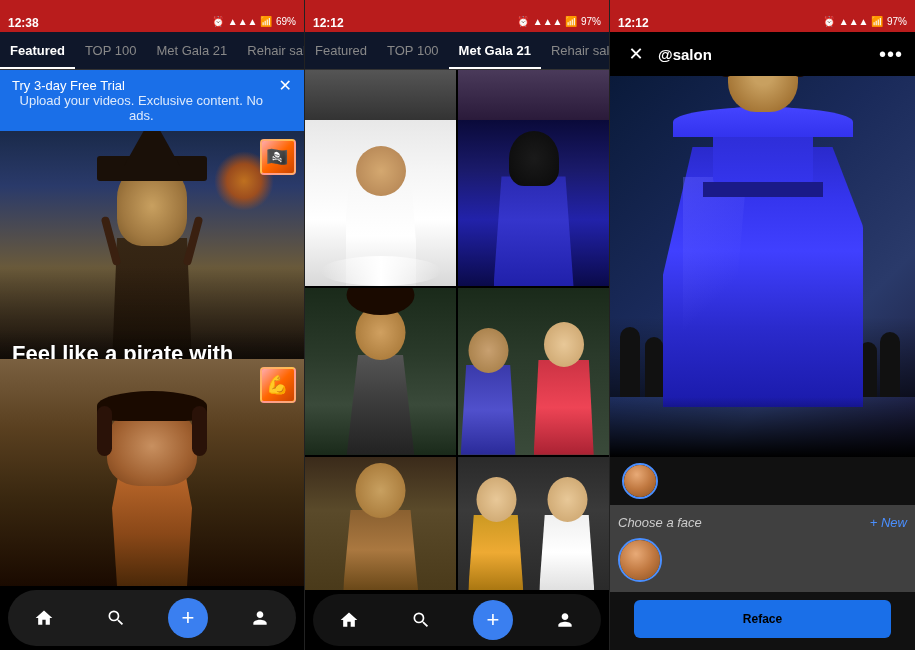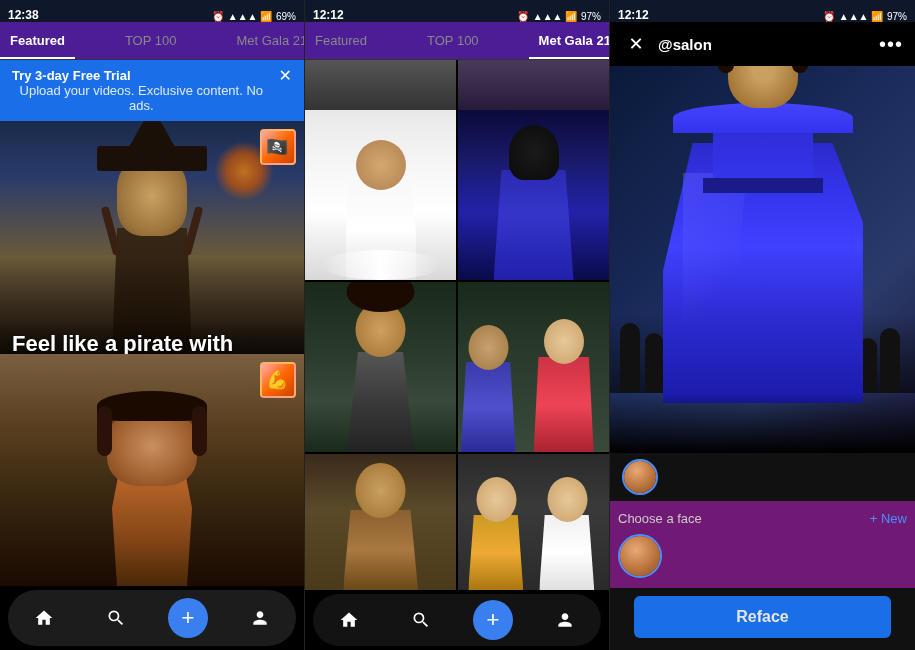--- a/index.html
+++ b/index.html
@@ -19,50 +19,49 @@
       background: #000;
       overflow: hidden;
     }
     .panel-1 { width: 305px; border-right: 1px solid #222; }
     .panel-2 { width: 305px; border-right: 1px solid #222; }
     .panel-3 { width: 305px; }
 
     
     .status-bar {
       height: 22px;
-      background: #0f172a;
-      display: flex;
-      align-items: flex-end;
+      background: #b91c1c;
+      display: flex;
+      align-items: flex-start;
       justify-content: space-between;
-      padding: 0 8px;
+      padding: 16px 8px;
       flex-shrink: 0;
     }
     .status-time {
       color: #fff;
       font-size: 12px;
       font-weight: 600;
     }
     .status-icons {
       display: flex;
       align-items: center;
       gap: 3px;
       color: #fff;
       font-size: 10px;
     }
 
     
     .nav-tabs {
       display: flex;
       align-items: center;
-      background: #4c1d95;
+      background: #0f172a;
       border-bottom: 1px solid #333;
       overflow: hidden;
       flex-shrink: 0;
       height: 38px;
-      gap: 40px;
     }
     .nav-tab {
       color: #888;
       font-size: 13px;
       padding: 0 10px;
       height: 100%;
       display: flex;
       align-items: center;
       white-space: nowrap;
       cursor: pointer;
@@ -87,21 +86,21 @@
       background: #1a6fe8;
       padding: 8px 12px;
       display: flex;
       align-items: flex-start;
       justify-content: space-between;
       flex-shrink: 0;
     }
     .trial-text-top {
       color: #fff;
       font-size: 13px;
-      font-weight: 700;
+      font-weight: 400;
     }
     .trial-text-sub {
       color: rgba(255,255,255,0.85);
       font-size: 13px;
       margin-top: 0;
       text-align: center;
     }
     .trial-close {
       color: #fff;
       font-size: 16px;
@@ -243,23 +242,24 @@
       background: #111;
     }
     .main-photo-bg {
       width: 100%;
       height: 100%;
       background: linear-gradient(135deg, #1a2a5a 0%, #2a3a7a 30%, #3a4a8a 50%, #4a3060 80%, #1a1a3a 100%);
       position: relative;
     }
 
     .face-selector {
-      background: #701a75;
+      background: #404040;
       padding: 10px 8px;
       flex-shrink: 0;
+      font-style: italic;
     }
     .face-selector-row {
       display: flex;
       align-items: center;
       justify-content: space-between;
       margin-bottom: 8px;
     }
     .face-label {
       color: #ccc;
       font-size: 13px;
@@ -290,26 +290,26 @@
       width: 100%;
       height: 100%;
       background: radial-gradient(circle at 40% 35%, #e8aa77 0%, #c07840 50%, #8a5020 100%);
     }
     .face-option-selected {
       border-color: #4a8fff;
     }
 
     .reface-btn {
       background: #1a6fe8;
-      color: #e5e5e5;
+      color: #000000;
       border: none;
       border-radius: 6px;
       padding: 12px;
       width: 100%;
-      font-size: 16px;
+      font-size: 12px;
       font-weight: 600;
       cursor: pointer;
       margin: 0 12px;
       width: calc(100% - 24px);
     }
 
     
     .grid-top-row {
       display: grid;
       grid-template-columns: 1fr 1fr;

